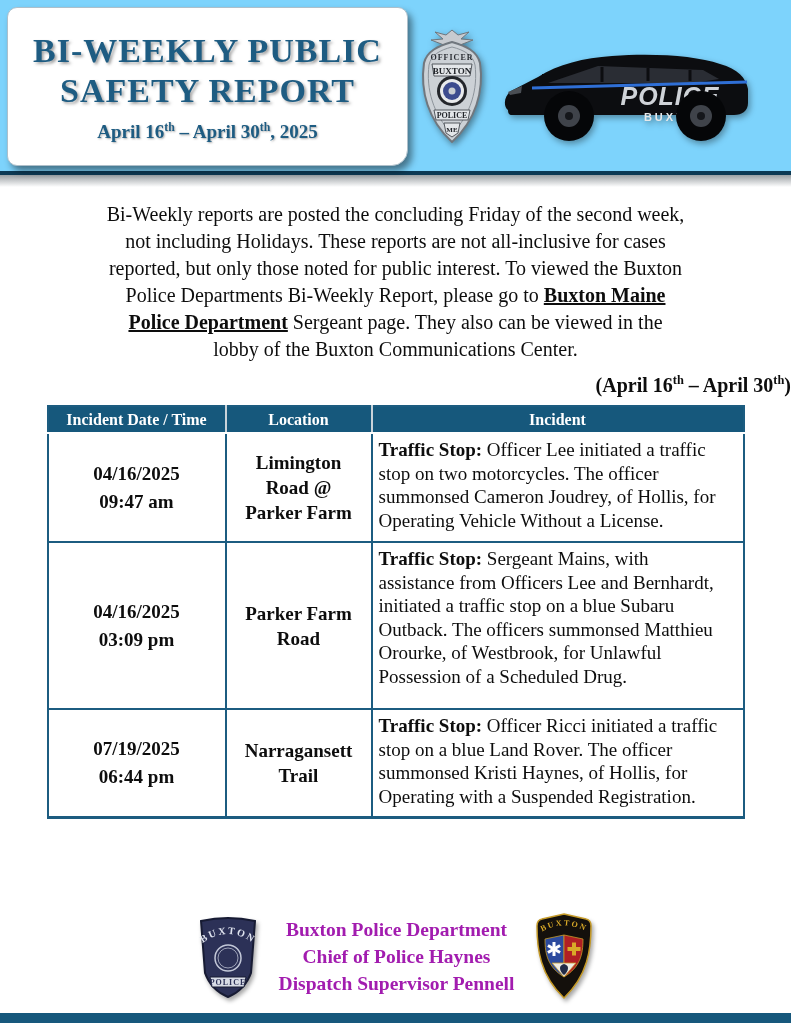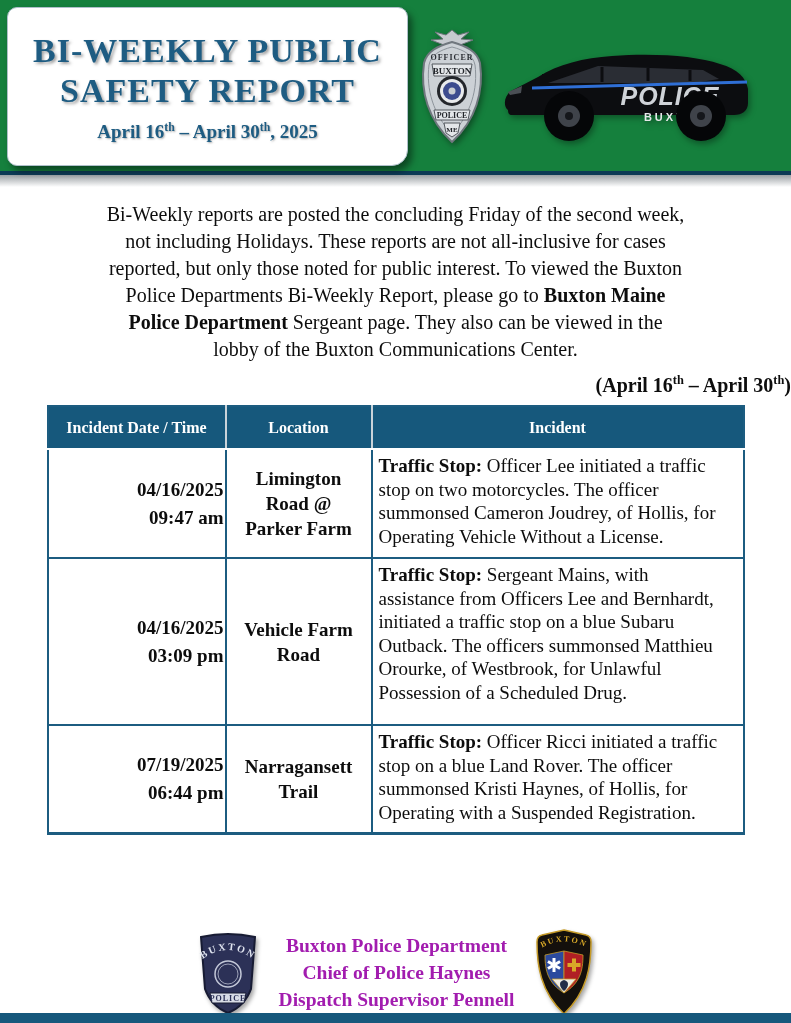--- a/index.html
+++ b/index.html
@@ -1,53 +1,53 @@
 <!DOCTYPE html>
 <html><head>
 <meta charset="utf-8">
 <style>
   html,body{margin:0;padding:0;}
   body{width:791px;font-family:"Liberation Serif",serif;background:#ffffff;}
   .page{position:relative;width:791px;height:1023px;background:#ffffff;overflow:hidden;}
 
   
-  .band{position:relative;width:791px;height:171px;background:#15803d;}
+  .band{position:relative;width:791px;height:171px;background:#7dd3fc;}
   .band-edge{width:791px;height:4px;background:#0c3a55;}
   .band-shadow{width:791px;height:12px;background:linear-gradient(#9aa0a4,rgba(255,255,255,0));}
 
   .title-card{position:absolute;left:7px;top:7px;width:399px;height:157px;background:#ffffff;
     border:1px solid #aebfca;border-radius:10px 10px 16px 10px;
     box-shadow:4px 5px 7px rgba(0,0,0,0.45);
     display:flex;flex-direction:column;justify-content:center;align-items:center;text-align:center;}
   .title-line{font-size:34px;font-weight:bold;color:#1e5c82;letter-spacing:1px;line-height:40px;
     text-shadow:2px 2px 3px rgba(90,90,90,0.55);}
   .date-line{margin-top:10px;font-size:19px;font-weight:bold;color:#1e5c82;
     text-shadow:1px 1px 2px rgba(90,90,90,0.5);}
   sup{font-size:0.62em;vertical-align:super;line-height:0;}
 
   .badge-svg{position:absolute;left:412px;top:26px;width:80px;height:122px;filter:drop-shadow(2px 3px 3px rgba(0,0,0,0.4));}
   .car-svg{position:absolute;left:498px;top:30px;width:258px;height:114px;filter:drop-shadow(2px 3px 3px rgba(0,0,0,0.35));}
 
   
   .intro{margin:14px auto 0 auto;width:680px;text-align:center;font-size:20px;color:#0d0d0d;line-height:27px;}
-  .link{font-weight:bold;}
+  .link{font-weight:bold;text-decoration:underline;}
 
   
   .caption{margin-top:11px;text-align:right;font-size:20px;font-weight:bold;color:#0d0d0d;}
 
   
   table.incident{border-collapse:collapse;width:696px;margin:8px auto 0 auto;table-layout:fixed;
     border:2px solid #1c5c80;border-bottom-width:3px;}
   col.c1{width:178px;} col.c2{width:146px;} col.c3{width:372px;}
   th{background:#16587c;color:#ffffff;font-size:16px;font-weight:bold;height:25px;
-    border-left:2px solid #c9d3d9;border-bottom:2px solid #ffffff;padding:8px;}
+    border-left:2px solid #c9d3d9;border-bottom:2px solid #ffffff;padding:0;}
   th:first-child{border-left:none;}
   td{border:2px solid #1c5c80;vertical-align:middle;color:#0d0d0d;}
   tr.r1{height:108px;} tr.r2{height:167px;} tr.r3{height:108px;}
-  td.datetime{text-align:right;font-weight:bold;font-size:19px;line-height:28px;}
+  td.datetime{text-align:center;font-weight:bold;font-size:19px;line-height:28px;}
   td.loc{text-align:center;font-weight:bold;font-size:19px;line-height:25px;padding:16px 17px;}
   td.inc{vertical-align:top;font-size:19px;line-height:23.5px;padding:4px 19px 2px 6px;border-radius:14px;}
   .b{font-weight:bold;}
 
   
   .footer{margin-top:92px;display:flex;justify-content:center;align-items:center;gap:16px;}
   .footer-text{text-align:center;font-size:19.5px;font-weight:bold;color:#a21caf;line-height:27px;}
   .patch-left-svg{width:70px;height:88px;filter:drop-shadow(2px 3px 2px rgba(0,0,0,0.35));}
   .patch-right-svg{width:68px;height:92px;filter:drop-shadow(2px 3px 2px rgba(0,0,0,0.35));}
 
@@ -132,21 +132,21 @@
             <div>09:47 am</div>
           </td>
       <td class="loc">Limington Road @ Parker Farm</td>
       <td class="inc"><span class="b">Traffic Stop:</span><span> Officer Lee initiated a traffic stop on two motorcycles. The officer summonsed Cameron Joudrey, of Hollis, for Operating Vehicle Without a License.</span></td>
     </tr>
     <tr class="r2">
       <td class="datetime">
             <div>04/16/2025</div>
             <div>03:09 pm</div>
           </td>
-      <td class="loc">Vehicle Farm Road</td>
+      <td class="loc">Parker Farm Road</td>
       <td class="inc"><span class="b">Traffic Stop:</span><span> Sergeant Mains, with assistance from Officers Lee and Bernhardt, initiated a traffic stop on a blue Subaru Outback. The officers summonsed Matthieu Orourke, of Westbrook, for Unlawful Possession of a Scheduled Drug.</span></td>
     </tr>
     <tr class="r3">
       <td class="datetime">
             <div>07/19/2025</div>
             <div>06:44 pm</div>
           </td>
       <td class="loc">Narragansett Trail</td>
       <td class="inc"><span class="b">Traffic Stop:</span><span> Officer Ricci initiated a traffic stop on a blue Land Rover. The officer summonsed Kristi Haynes, of Hollis, for Operating with a Suspended Registration.</span></td>
     </tr>

